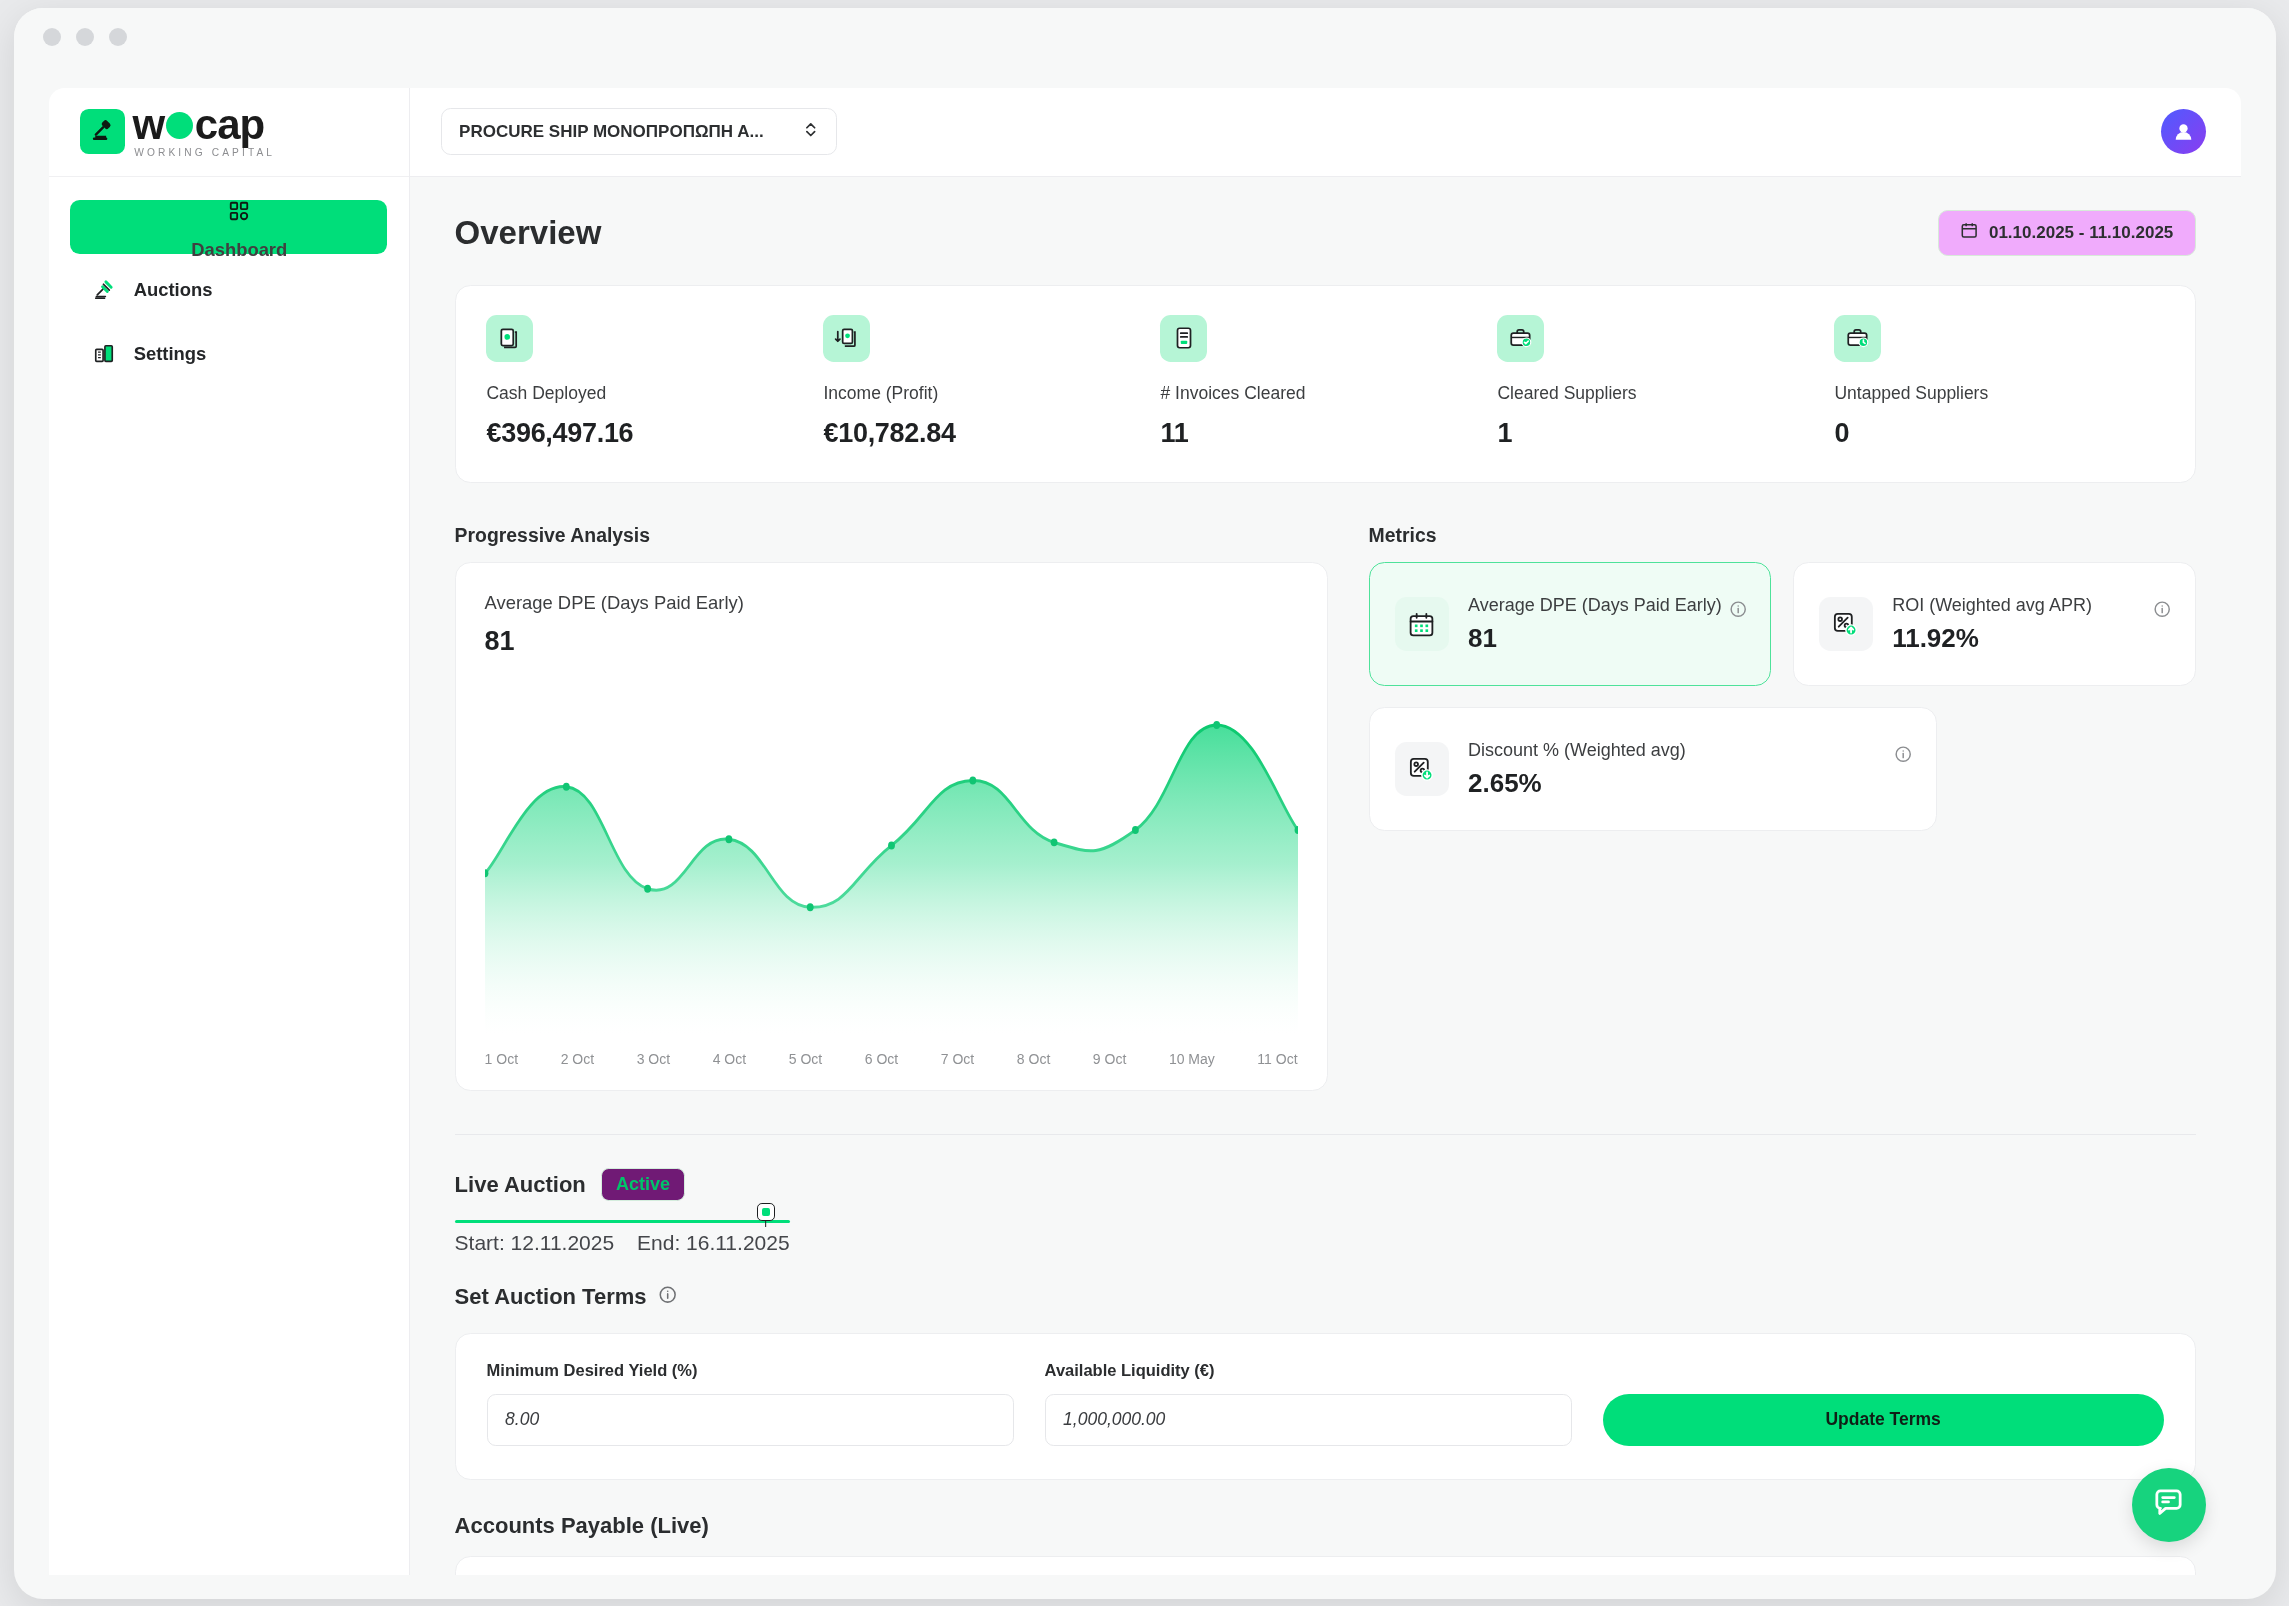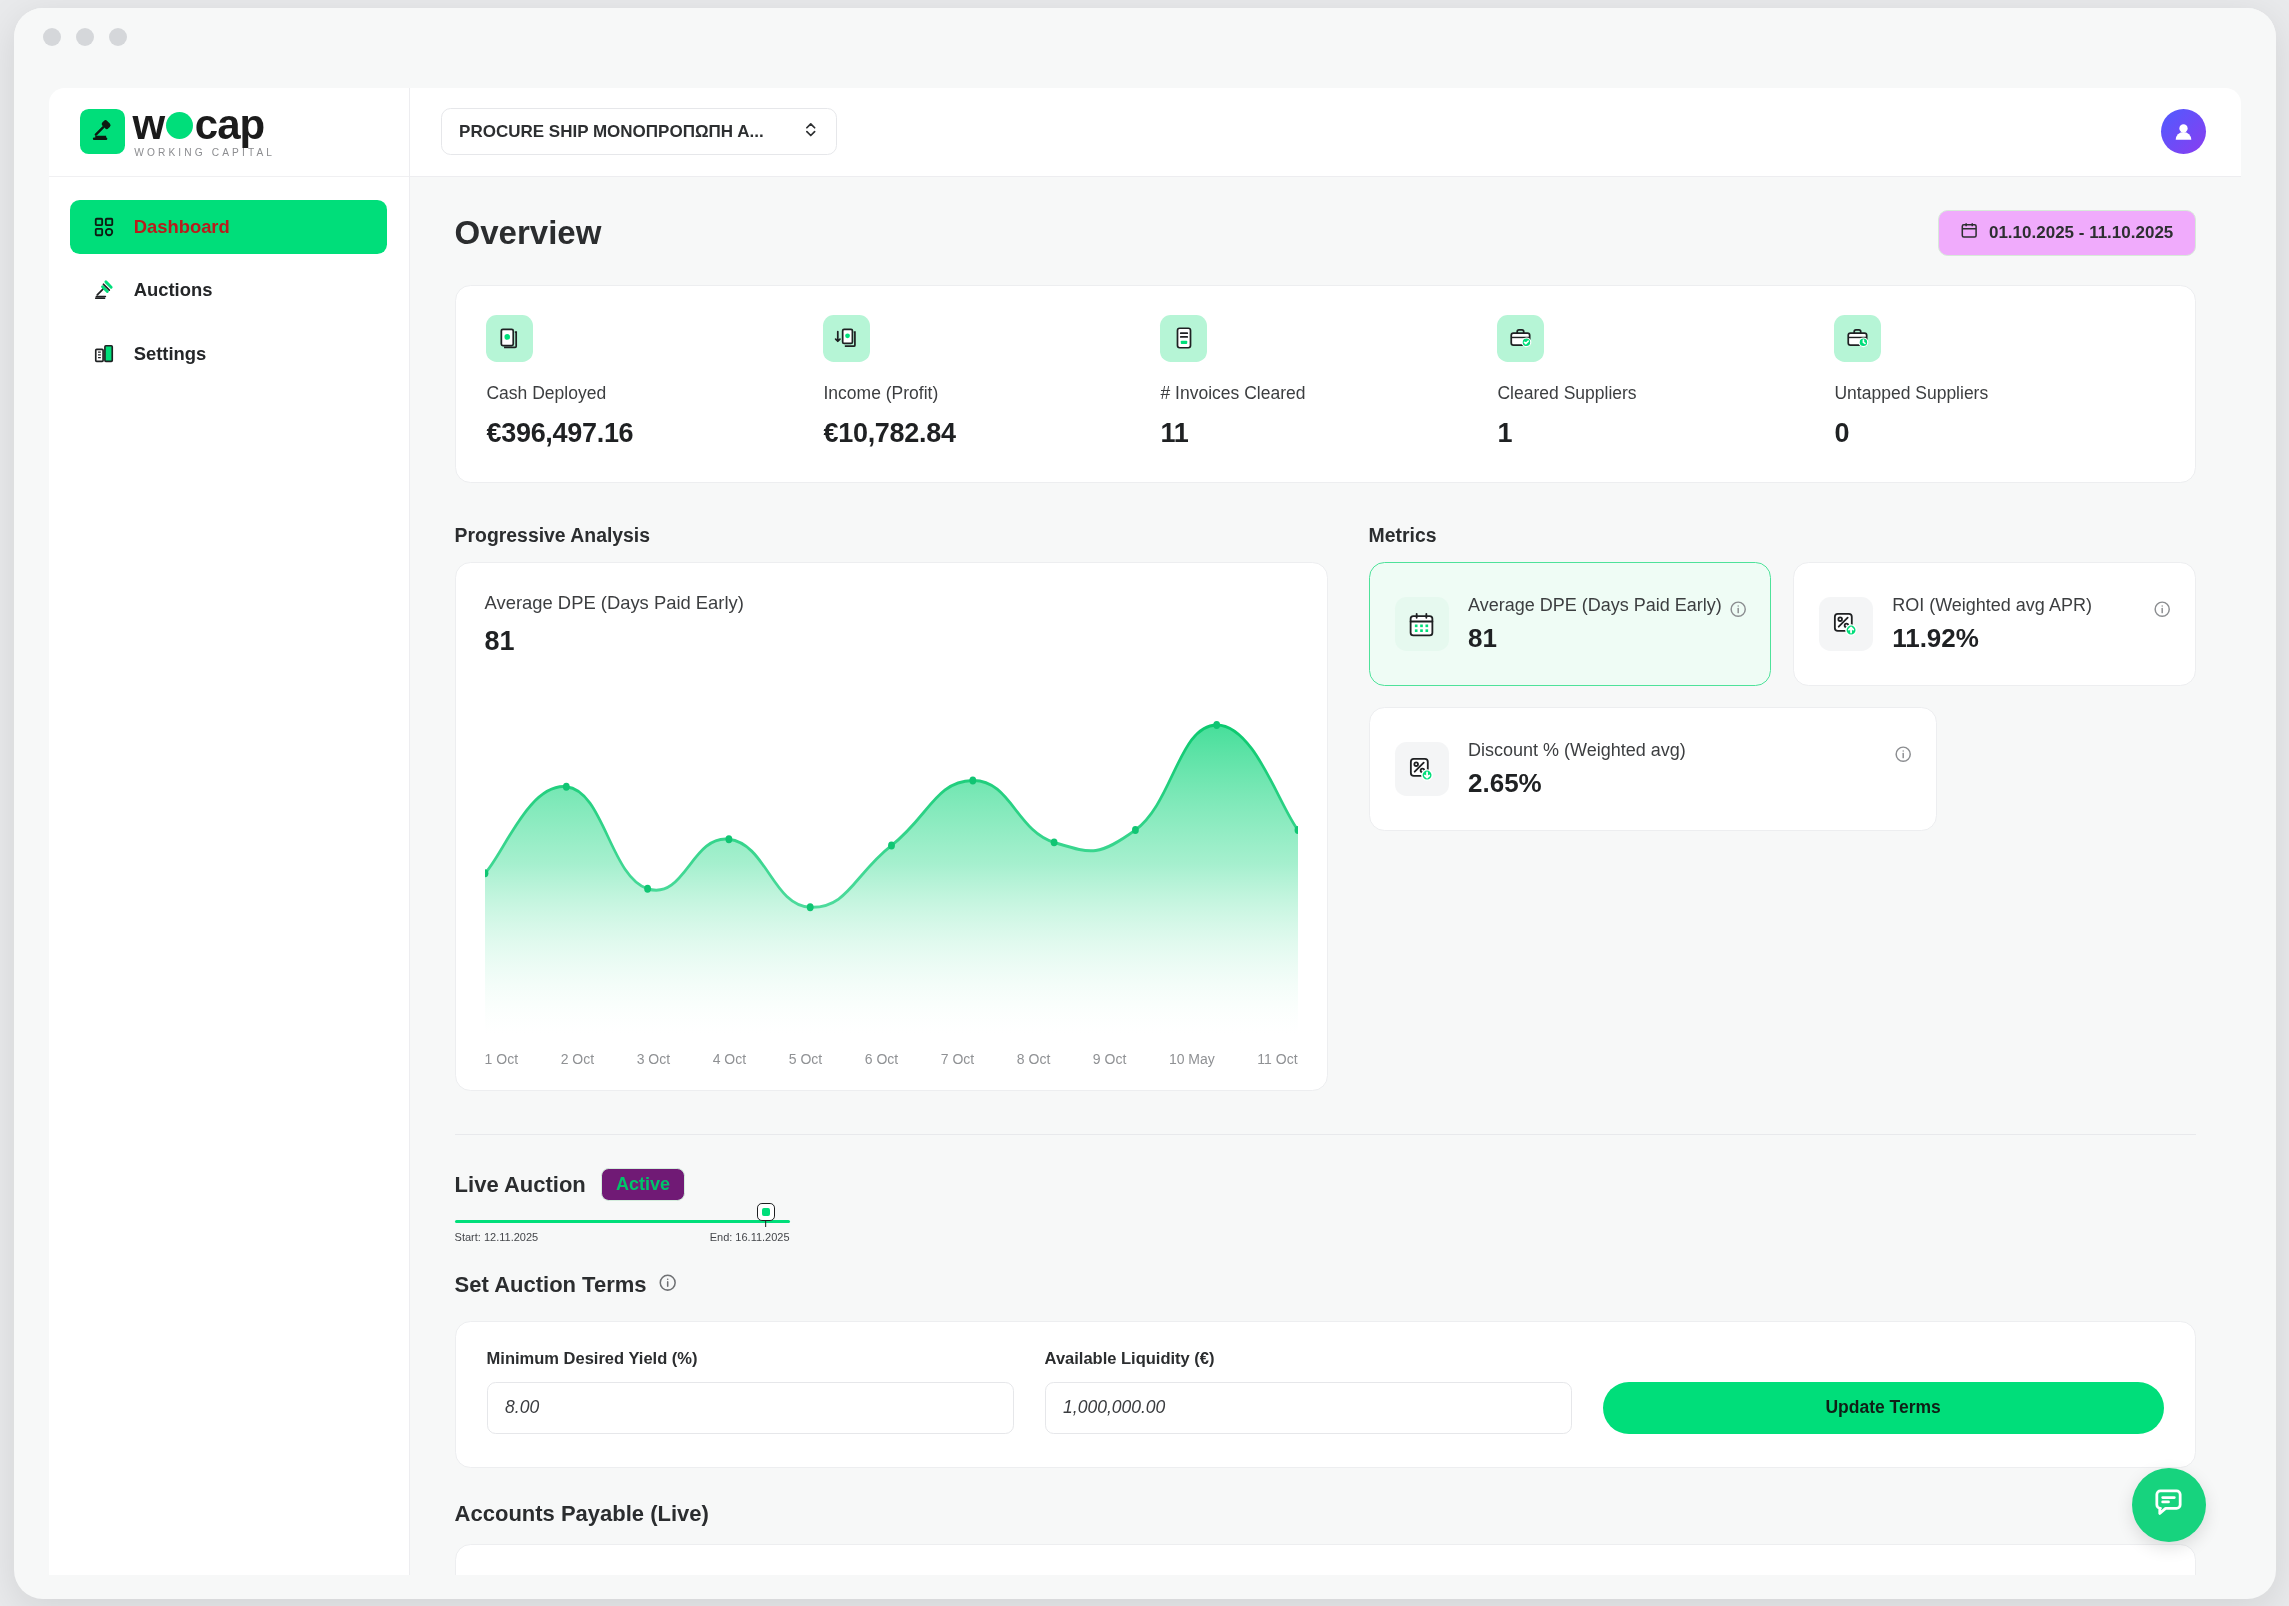--- a/index.html
+++ b/index.html
@@ -75,21 +75,21 @@
   .nav { padding: 23px 21.3px; display: flex; flex-direction: column; gap: 9.7px; }
   .nav-item {
     height: 54px;
     display: flex; align-items: center;
     gap: 17.5px; padding-left: 21.3px;
     border-radius: 9.7px;
     font-size: 18.4px; font-weight: 600;
     color: #242628;
     cursor: pointer;
   }
-  .nav-item.active { background: #00DE7A; color: #b91c1c; }
+  .nav-item.active { background: #00DE7A; color: #404040; flex-direction: column; }
   .nav-item .ico { width: 25px; height: 25px; display:flex; align-items:center; justify-content:center;}
 
   
   .main {
     flex: 1;
     background: #f7f8f8;
     border-top-right-radius: 15.5px;
     display: flex; flex-direction: column;
     position: relative;
     overflow: hidden;
@@ -226,21 +226,21 @@
   }
   .progress-marker:after {
     content: ""; width: 7.8px; height: 7.8px; border-radius: 1.9px; background: #00DE7A;
   }
   .progress-marker .stem {
     position: absolute; left: 50%; top: 16.5px; width: 1.7px; height: 6.8px;
     background: #1c1e20; transform: translateX(-50%);
   }
   .progress-dates {
     width: 335px; display: flex; justify-content: space-between;
-    font-size: 11px; color: #44464a; margin-bottom: 29px;
+    font-size: 21px; color: #44464a; margin-bottom: 29px;
   }
   .terms-title { display: flex; align-items: center; gap: 11.6px; font-size: 22px; font-weight: 700; color: #2b2d2f; margin-bottom: 23px; }
 
   .terms-card {
     background: #fff; border: 1px solid #edeef0; border-radius: 15.5px;
     padding: 27px 31px 33px 31px;
     display: flex; gap: 31px; align-items: flex-end;
   }
   .field { flex: 1; }
   .field-label { font-size: 16.5px; font-weight: 700; color: #2b2d2f; margin-bottom: 13.6px; }

